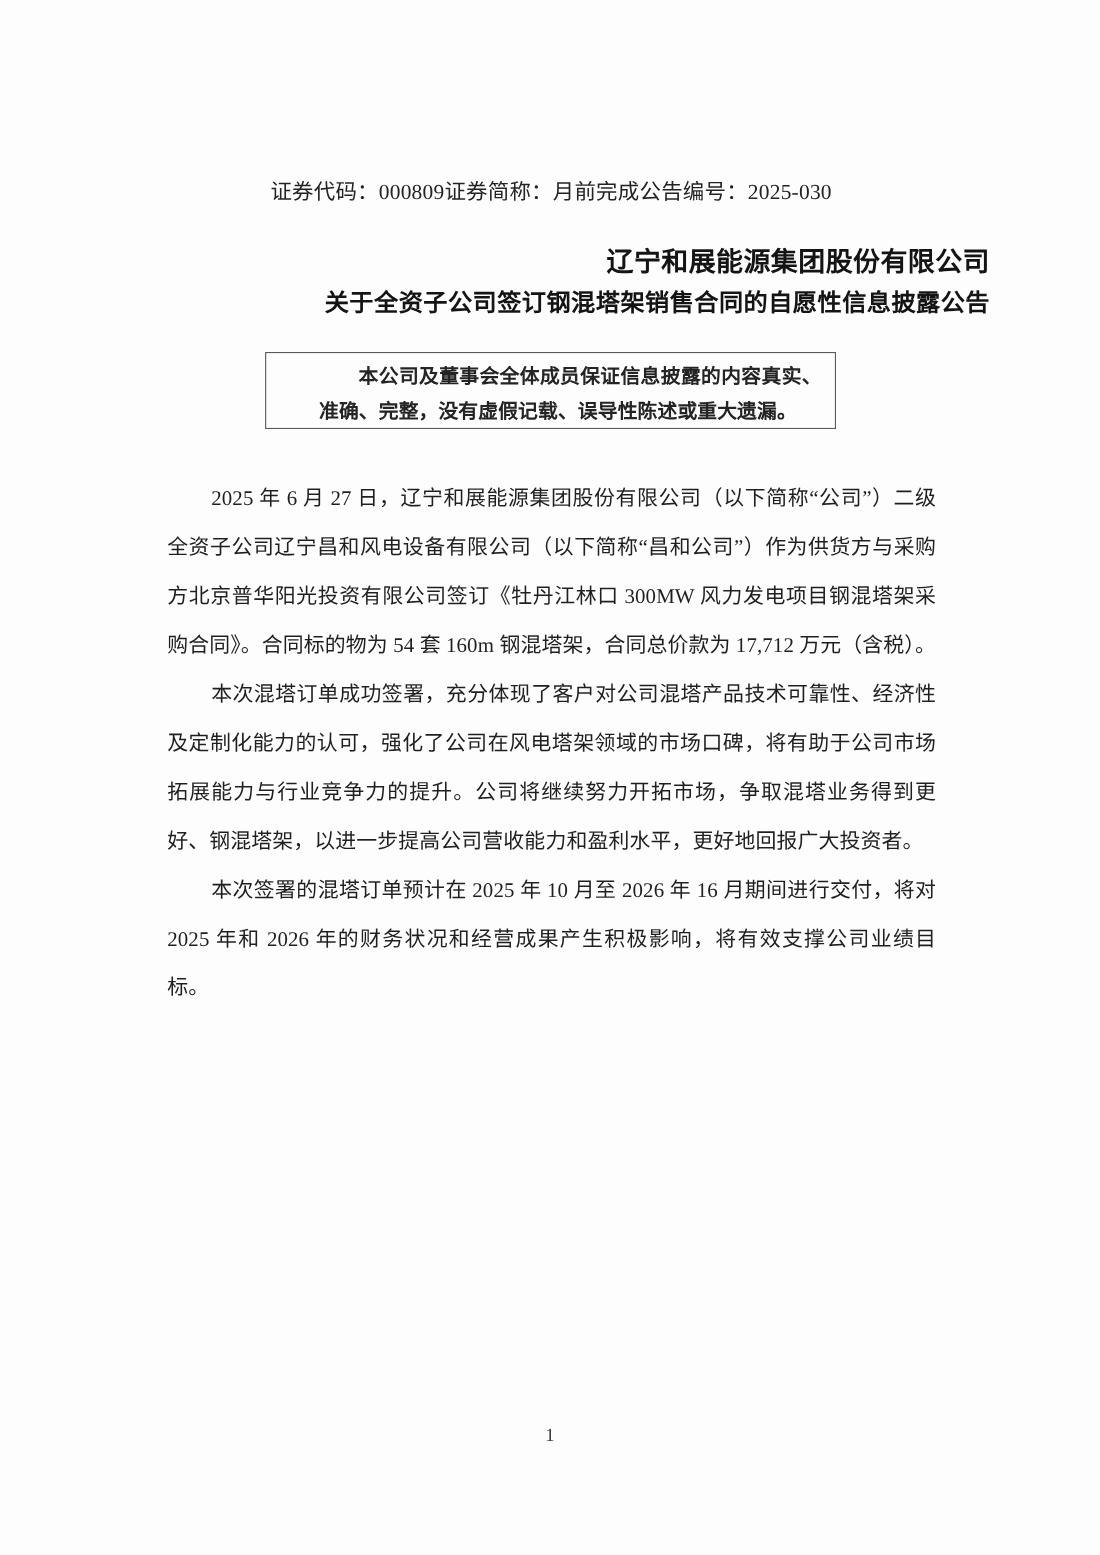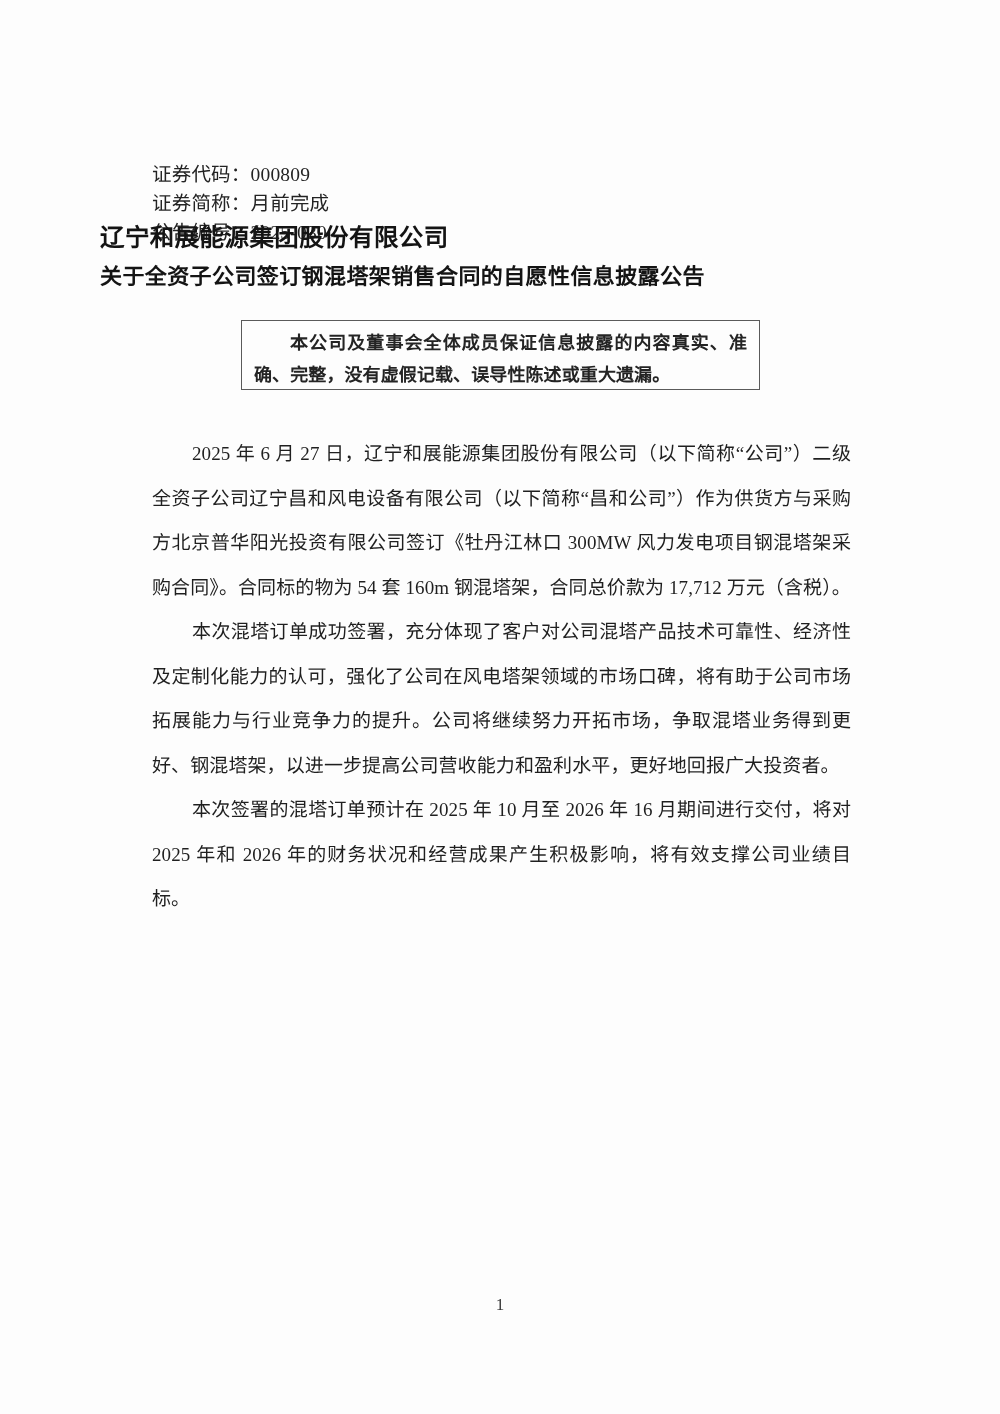--- a/index.html
+++ b/index.html
@@ -26,38 +26,37 @@
     background: #fdfdfd;
   }
 
   
   .doc-header {
     position: absolute;
     left: 152px;
     top: 158px;
     width: 698px;
     display: flex;
-    justify-content: flex-end;
+    justify-content: center;
     align-items: baseline;
     font-size: 19.5px;
     letter-spacing: 0.2px;
     color: #232323;
-    flex-direction: column;
   }
   .doc-header .hdr-cell {
     white-space: nowrap;
   }
 
   
   .title-block {
     position: absolute;
     left: 100px;
     top: 218px;
     width: 800px;
-    text-align: left;
+    text-align: right;
   }
   .title-line {
     font-family: "DejaVu Sans", "Liberation Sans", sans-serif;
     font-weight: bold;
     font-size: 24.5px;
     line-height: 39px;
     color: #141414;
     letter-spacing: 0.4px;
   }
   .title-line.line2 {
@@ -78,20 +77,21 @@
   .disclaimer-text {
     font-family: "DejaVu Sans", "Liberation Sans", sans-serif;
     font-weight: bold;
     font-size: 18px;
     line-height: 32px;
     color: #242424;
     text-align: justify;
     text-align-last: left;
     text-indent: 36px;
     letter-spacing: 0.1px;
+    margin-left: 36px;
   }
 
   
   .body-block {
     position: absolute;
     left: 152px;
     top: 432px;
     width: 699px;
   }
   .para {

